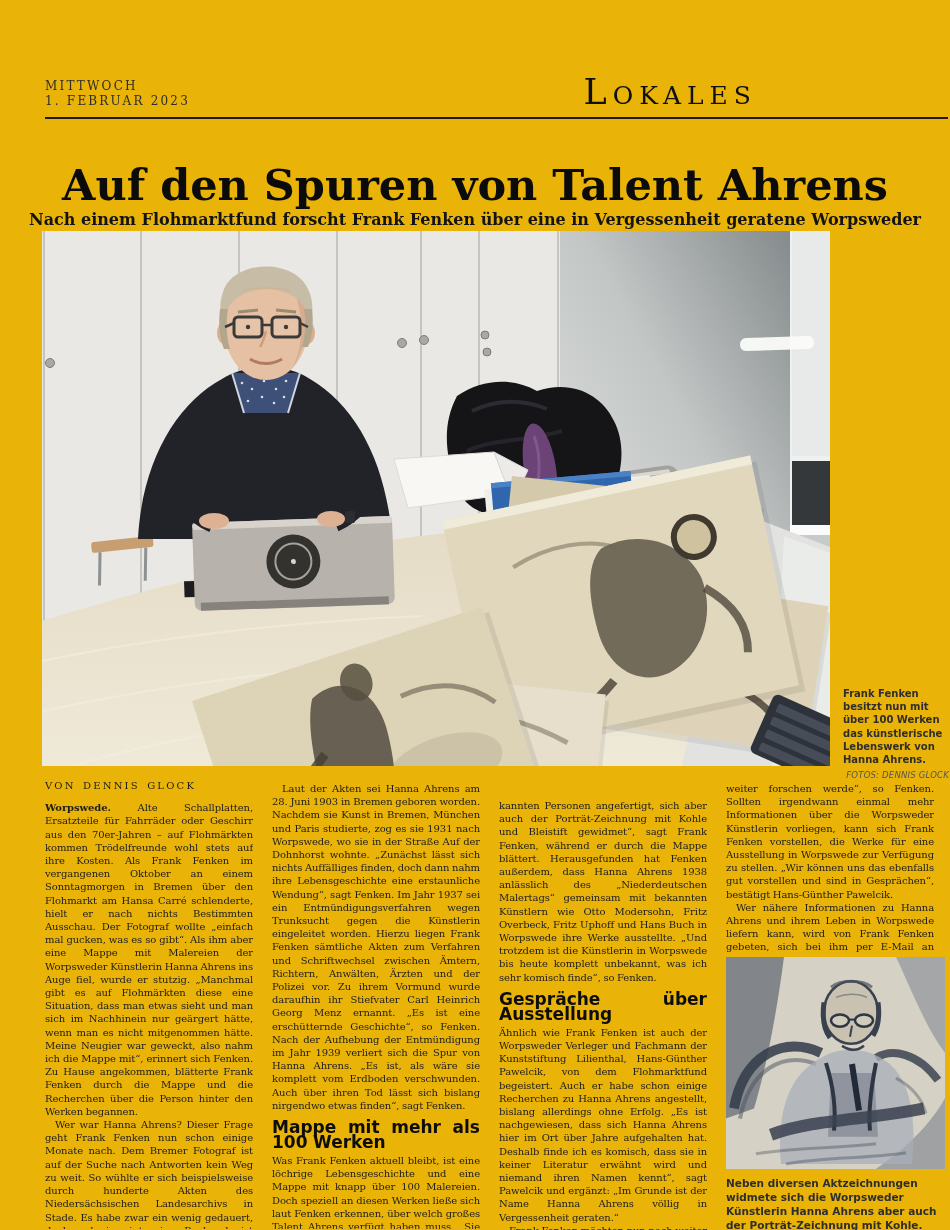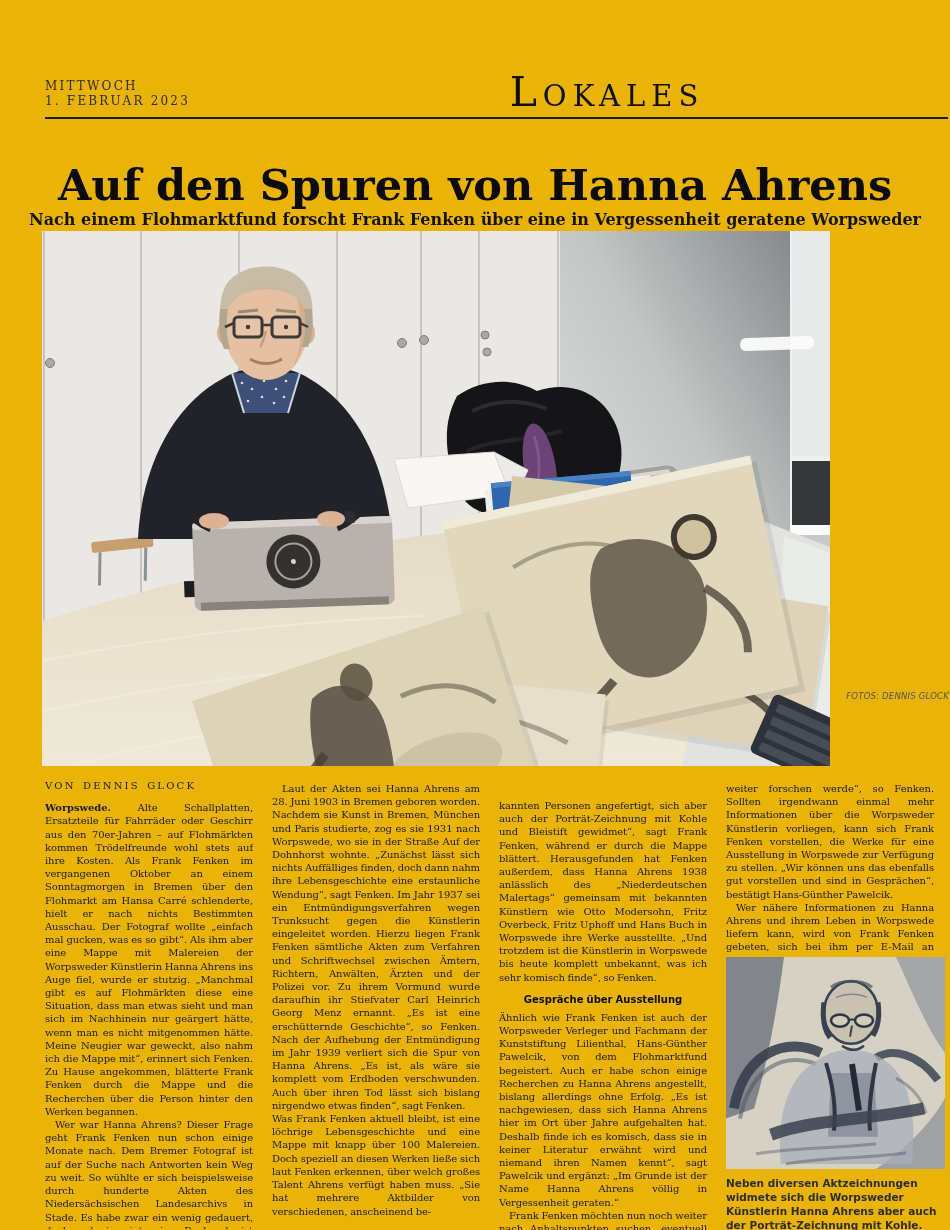--- a/index.html
+++ b/index.html
@@ -1,22 +1,22 @@
 <!DOCTYPE html>
 <html lang="de"><head>
 <meta charset="utf-8">
 <style>
   html,body{margin:0;padding:0;background:#ffffff;}
   .page{position:relative;width:950px;height:1230px;background:#eab308;overflow:hidden;
         font-family:"DejaVu Serif",serif;color:#1e1e1e;}
   
   .masthead-date{position:absolute;left:45px;top:79px;font-size:12px;line-height:15px;
         letter-spacing:2.2px;color:#2d2d2d;}
-  .section-title{position:absolute;left:457px;top:72px;width:300px;text-align:center;
-        font-variant:small-caps;font-size:41px;line-height:40px;letter-spacing:6px;color:#101010;}
+  .section-title{position:absolute;left:457px;top:72px;width:300px;text-align:right;
+        font-variant:small-caps;font-size:35px;line-height:40px;letter-spacing:6px;color:#101010;}
   .masthead-rule{position:absolute;left:45px;top:117px;width:903px;height:2px;background:#1b1b1b;}
   
   .headline{position:absolute;left:0;top:130px;width:950px;text-align:center;
         font-weight:bold;font-size:43px;line-height:52px;color:#0b0b0b;}
   .subheadline{position:absolute;left:15px;top:197px;width:920px;text-align:center;
         font-weight:bold;font-size:16px;line-height:20px;color:#141414;}
   
   .main-photo{position:absolute;left:42px;top:231px;width:788px;height:535px;overflow:hidden;background:#e8e7e3;}
   .main-photo svg,.portrait-figure svg{display:block;width:100%;height:100%;}
   .photo-caption{position:absolute;left:843px;top:687px;width:106px;
@@ -30,37 +30,37 @@
   .col{position:absolute;width:208px;overflow:hidden;font-size:10px;line-height:13.2px;
         text-align:justify;letter-spacing:-0.1px;word-spacing:-0.4px;hyphens:auto;color:#1d1d1d;}
   #col-0{left:45px;top:779px;height:450px;}
   #col-1{left:272px;top:782px;height:447px;}
   #col-2{left:499px;top:782px;height:447px;margin-top:17px;}
   #col-3{left:726px;top:782px;height:447px;}
   .col p{margin:0;}
   .col p.indent{text-indent:10px;}
   .byline{font-size:10px;letter-spacing:2.2px;word-spacing:2px;
         color:#1d1d1d;margin:0 0 9px 0;}
-  .col-subhead{margin:8px 0 4px 0;text-align:center;font-family:"DejaVu Sans",sans-serif;
-        font-weight:bold;font-size:10px;line-height:15px;color:#0d0d0d;letter-spacing:0;}
+  .col-subhead{margin:8px 0 4px 0;font-family:"DejaVu Sans",sans-serif;
+        font-weight:bold;font-size:17px;line-height:15px;color:#0d0d0d;letter-spacing:0;}
   .lead-in{font-weight:bold;}
 </style>
 </head>
 <body>
 
 <div class="page">
 
   <div class="masthead-date">
     <div>MITTWOCH</div>
     <div>1. FEBRUAR 2023</div>
   </div>
   <div class="section-title">Lokales</div>
   <div class="masthead-rule"></div>
 
-  <h1 class="headline">Auf den Spuren von Hanna Ahrens</h1>
+  <h1 class="headline">Auf den Spuren von Talent Ahrens</h1>
   <h2 class="subheadline">Nach einem Flohmarktfund forscht Frank Fenken über eine in Vergessenheit geratene Worpsweder Künstlerin</h2>
 
   <div class="main-photo">
     <svg viewBox="0 0 788 535" preserveAspectRatio="none">
       <defs>
         <linearGradient id="panelGrad" x1="1" y1="0" x2="0" y2="1">
           <stop offset="0" stop-color="#858a8c"></stop>
             <stop offset="0.45" stop-color="#c2c6c5"></stop>
             <stop offset="1" stop-color="#e2e4e3"></stop>
         </linearGradient>
@@ -248,30 +248,32 @@
         <rect x="-10" y="0" width="95" height="64" rx="6" fill="#2e323a"></rect>
         <rect x="-2" y="8" width="80" height="9" rx="2" fill="#4a505c" opacity="0.9"></rect>
         <rect x="-2" y="22" width="80" height="9" rx="2" fill="#4a505c" opacity="0.9"></rect>
         <rect x="-2" y="36" width="80" height="9" rx="2" fill="#4a505c" opacity="0.9"></rect>
         <rect x="-2" y="50" width="80" height="9" rx="2" fill="#4a505c" opacity="0.9"></rect>
       </g>
     </svg>
   </div>
 
   <div class="photo-caption">
+    <span>Frank Fenken besitzt nun mit über 100 Werken das künstlerische Lebenswerk von Hanna Ahrens.</span>
     <span class="photo-credit">FOTOS: DENNIS GLOCK</span>
   </div>
 
   <div class="col" id="col-0">
       <div class="byline">VON DENNIS GLOCK</div>
       <p class="col-para"><span class="lead-in">Worpswede. </span>Alte Schallplatten, Ersatzteile für Fahrräder oder Geschirr aus den 70er-Jahren – auf Flohmärkten kommen Trödelfreunde wohl stets auf ihre Kosten. Als Frank Fenken im vergangenen Oktober an einem Sonntagmorgen in Bremen über den Flohmarkt am Hansa Carré schlenderte, hielt er nach nichts Bestimmten Ausschau. Der Fotograf wollte „einfach mal gucken, was es so gibt“. Als ihm aber eine Mappe mit Malereien der Worpsweder Künstlerin Hanna Ahrens ins Auge fiel, wurde er stutzig. „Manchmal gibt es auf Flohmärkten diese eine Situation, dass man etwas sieht und man sich im Nachhinein nur geärgert hätte, wenn man es nicht mitgenommen hätte. Meine Neugier war geweckt, also nahm ich die Mappe mit“, erinnert sich Fenken. Zu Hause angekommen, blätterte Frank Fenken durch die Mappe und die Recherchen über die Person hinter den Werken begannen.</p>
       <p class="col-para indent">Wer war Hanna Ahrens? Dieser Frage geht Frank Fenken nun schon einige Monate nach. Dem Bremer Fotograf ist auf der Suche nach Antworten kein Weg zu weit. So wühlte er sich beispielsweise durch hunderte Akten des Niedersächsischen Landesarchivs in Stade. Es habe zwar ein wenig gedauert, doch nach einer intensiven Recherche ist Fenken auf erste Antworten gestoßen. „Das Stöbern hat richtig viel Spaß gemacht“, meint Fenken und betont: „Die Lebensgeschichte</p>
     </div>
   <div class="col" id="col-1">
       <p class="col-para indent">Laut der Akten sei Hanna Ahrens am 28. Juni 1903 in Bremen geboren worden. Nachdem sie Kunst in Bremen, München und Paris studierte, zog es sie 1931 nach Worpswede, wo sie in der Straße Auf der Dohnhorst wohnte. „Zunächst lässt sich nichts Auffälliges finden, doch dann nahm ihre Lebensgeschichte eine erstaunliche Wendung“, sagt Fenken. Im Jahr 1937 sei ein Entmündigungsverfahren wegen Trunksucht gegen die Künstlerin eingeleitet worden. Hierzu liegen Frank Fenken sämtliche Akten zum Verfahren und Schriftwechsel zwischen Ämtern, Richtern, Anwälten, Ärzten und der Polizei vor. Zu ihrem Vormund wurde daraufhin ihr Stiefvater Carl Heinrich Georg Menz ernannt. „Es ist eine erschütternde Geschichte“, so Fenken. Nach der Aufhebung der Entmündigung im Jahr 1939 verliert sich die Spur von Hanna Ahrens. „Es ist, als wäre sie komplett vom Erdboden verschwunden. Auch über ihren Tod lässt sich bislang nirgendwo etwas finden“, sagt Fenken.</p>
+      <h3 class="col-subhead">Mappe mit mehr als 100 Werken</h3>
       <p class="col-para">Was Frank Fenken aktuell bleibt, ist eine löchrige Lebensgeschichte und eine Mappe mit knapp über 100 Malereien. Doch speziell an diesen Werken ließe sich laut Fenken erkennen, über welch großes Talent Ahrens verfügt haben muss. „Sie hat mehrere Aktbilder von verschiedenen, anscheinend be-</p>
     </div>
   <div class="col" id="col-2">
       <p class="col-para">kannten Personen angefertigt, sich aber auch der Porträt-Zeichnung mit Kohle und Bleistift gewidmet“, sagt Frank Fenken, während er durch die Mappe blättert. Herausgefunden hat Fenken außerdem, dass Hanna Ahrens 1938 anlässlich des „Niederdeutschen Malertags“ gemeinsam mit bekannten Künstlern wie Otto Modersohn, Fritz Overbeck, Fritz Uphoff und Hans Buch in Worpswede ihre Werke ausstellte. „Und trotzdem ist die Künstlerin in Worpswede bis heute komplett unbekannt, was ich sehr komisch finde“, so Fenken.</p>
       <h3 class="col-subhead">Gespräche über Ausstellung</h3>
       <p class="col-para">Ähnlich wie Frank Fenken ist auch der Worpsweder Verleger und Fachmann der Kunststiftung Lilienthal, Hans-Günther Pawelcik, von dem Flohmarktfund begeistert. Auch er habe schon einige Recherchen zu Hanna Ahrens angestellt, bislang allerdings ohne Erfolg. „Es ist nachgewiesen, dass sich Hanna Ahrens hier im Ort über Jahre aufgehalten hat. Deshalb finde ich es komisch, dass sie in keiner Literatur erwähnt wird und niemand ihren Namen kennt“, sagt Pawelcik und ergänzt: „Im Grunde ist der Name Hanna Ahrens völlig in Vergessenheit geraten.“</p>
       <p class="col-para indent">Frank Fenken möchten nun noch weiter nach Anhaltspunkten suchen, eventuell auch bei den Kirchengemeinden nachfragen. „Man kann sich schon einiges zusammenbasteln, doch die Geschichte nach 1939 interessiert mich wirklich noch sehr, weshalb ich</p>
     </div>
   <div class="col" id="col-3">
       <p class="col-para">weiter forschen werde“, so Fenken. Sollten irgendwann einmal mehr Informationen über die Worpsweder Künstlerin vorliegen, kann sich Frank Fenken vorstellen, die Werke für eine Ausstellung in Worpswede zur Verfügung zu stellen. „Wir können uns das ebenfalls gut vorstellen und sind in Gesprächen“, bestätigt Hans-Günther Pawelcik.</p>

